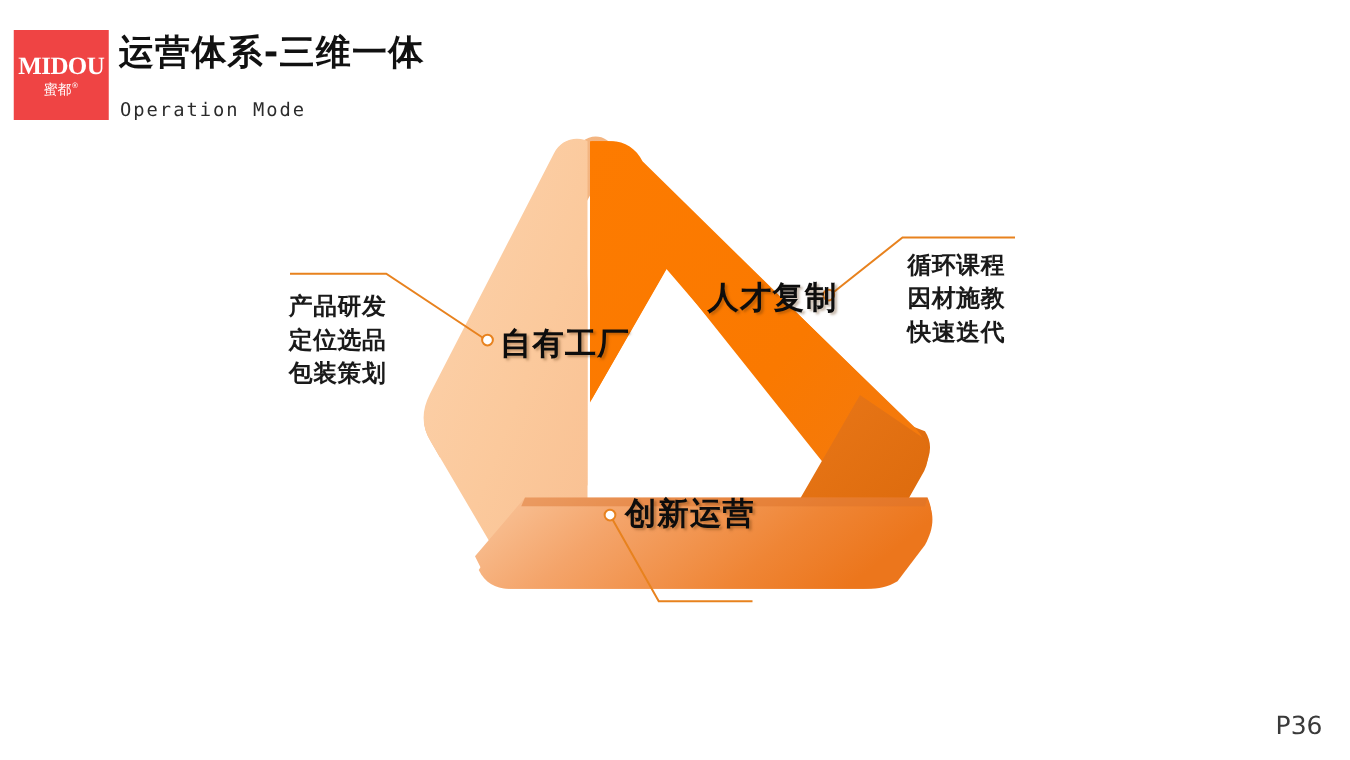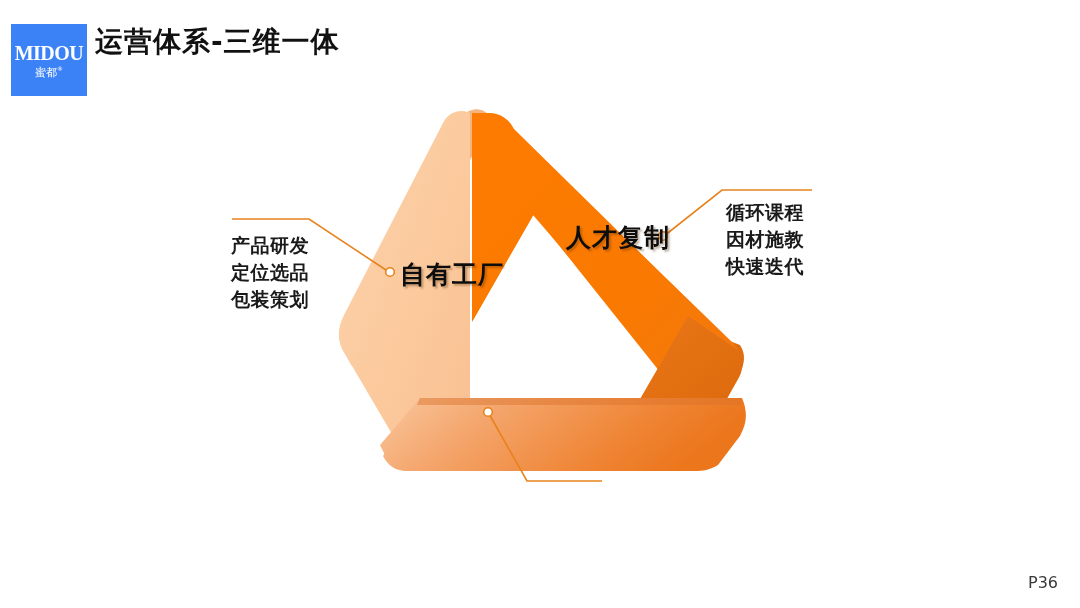--- a/index.html
+++ b/index.html
@@ -26,21 +26,21 @@
     top: 0;
     width: 1080px;
     height: 120px;
   }
   #logo-box {
     position: absolute;
     left: 11px;
     top: 24px;
     width: 76px;
     height: 72px;
-    background: #3b82f6;
+    background: #ef4444;
     display: flex;
     flex-direction: column;
     align-items: center;
     justify-content: center;
   }
   #logo-latin {
     font-family: "Liberation Serif", "DejaVu Serif", serif;
     font-weight: bold;
     font-size: 20px;
     letter-spacing: -0.5px;
@@ -125,39 +125,40 @@
   #callout-left   { left: 231px; top: 232px; text-align: left; }
   #callout-right  { left: 726px; top: 199px; text-align: left; }
   #callout-bottom { left: 504px; top: 488px; text-align: left; }
 
   
   #page-num {
     position: absolute;
     right: 22px;
     bottom: 16px;
     font-family: "DejaVu Sans", "Liberation Sans", sans-serif;
-    font-size: 16px;
+    font-size: 20px;
     color: #3a3a3a;
   }
 </style>
 </head>
 <body>
 
 <div id="slide">
 
   <div id="header">
 
     <div id="logo-box">
       <div id="logo-latin">MIDOU</div>
       <div id="logo-cn">
         <span>蜜都</span><span id="logo-reg">®</span>
       </div>
     </div>
 
     <div id="title-main">运营体系-三维一体</div>
+    <div id="title-sub">Operation Mode</div>
   </div>
 
   <div id="figure">
 
     <svg id="tri-svg" width="1080" height="608" viewBox="0 0 1080 608">
       <defs>
         <linearGradient id="gradDark" x1="0" y1="0" x2="1" y2="1">
           <stop offset="0%" stop-color="#FD7B00"></stop>
           <stop offset="55%" stop-color="#FA7900"></stop>
           <stop offset="100%" stop-color="#F07A14"></stop>
@@ -303,20 +304,21 @@
       <circle cx="663" cy="236" r="4.3" fill="#ffffff" stroke="#E8821E" stroke-width="1.6"></circle>
 
       <polyline points="488,412 527,481 602,481" fill="none" stroke="#E8821E" stroke-width="1.6"></polyline>
       <circle cx="488" cy="412" r="4.3" fill="#ffffff" stroke="#E8821E" stroke-width="1.6"></circle>
     </svg>
 
     <div class="node-label" id="label-factory">自有工厂</div>
 
     <div class="node-label" id="label-talent">人才复制</div>
 
+    <div class="node-label" id="label-innov">创新运营</div>
 
     <div class="callout" id="callout-left">
       <div>产品研发</div>
       <div>定位选品</div>
       <div>包装策划</div>
     </div>
 
     <div class="callout" id="callout-right">
       <div>循环课程</div>
       <div>因材施教</div>

